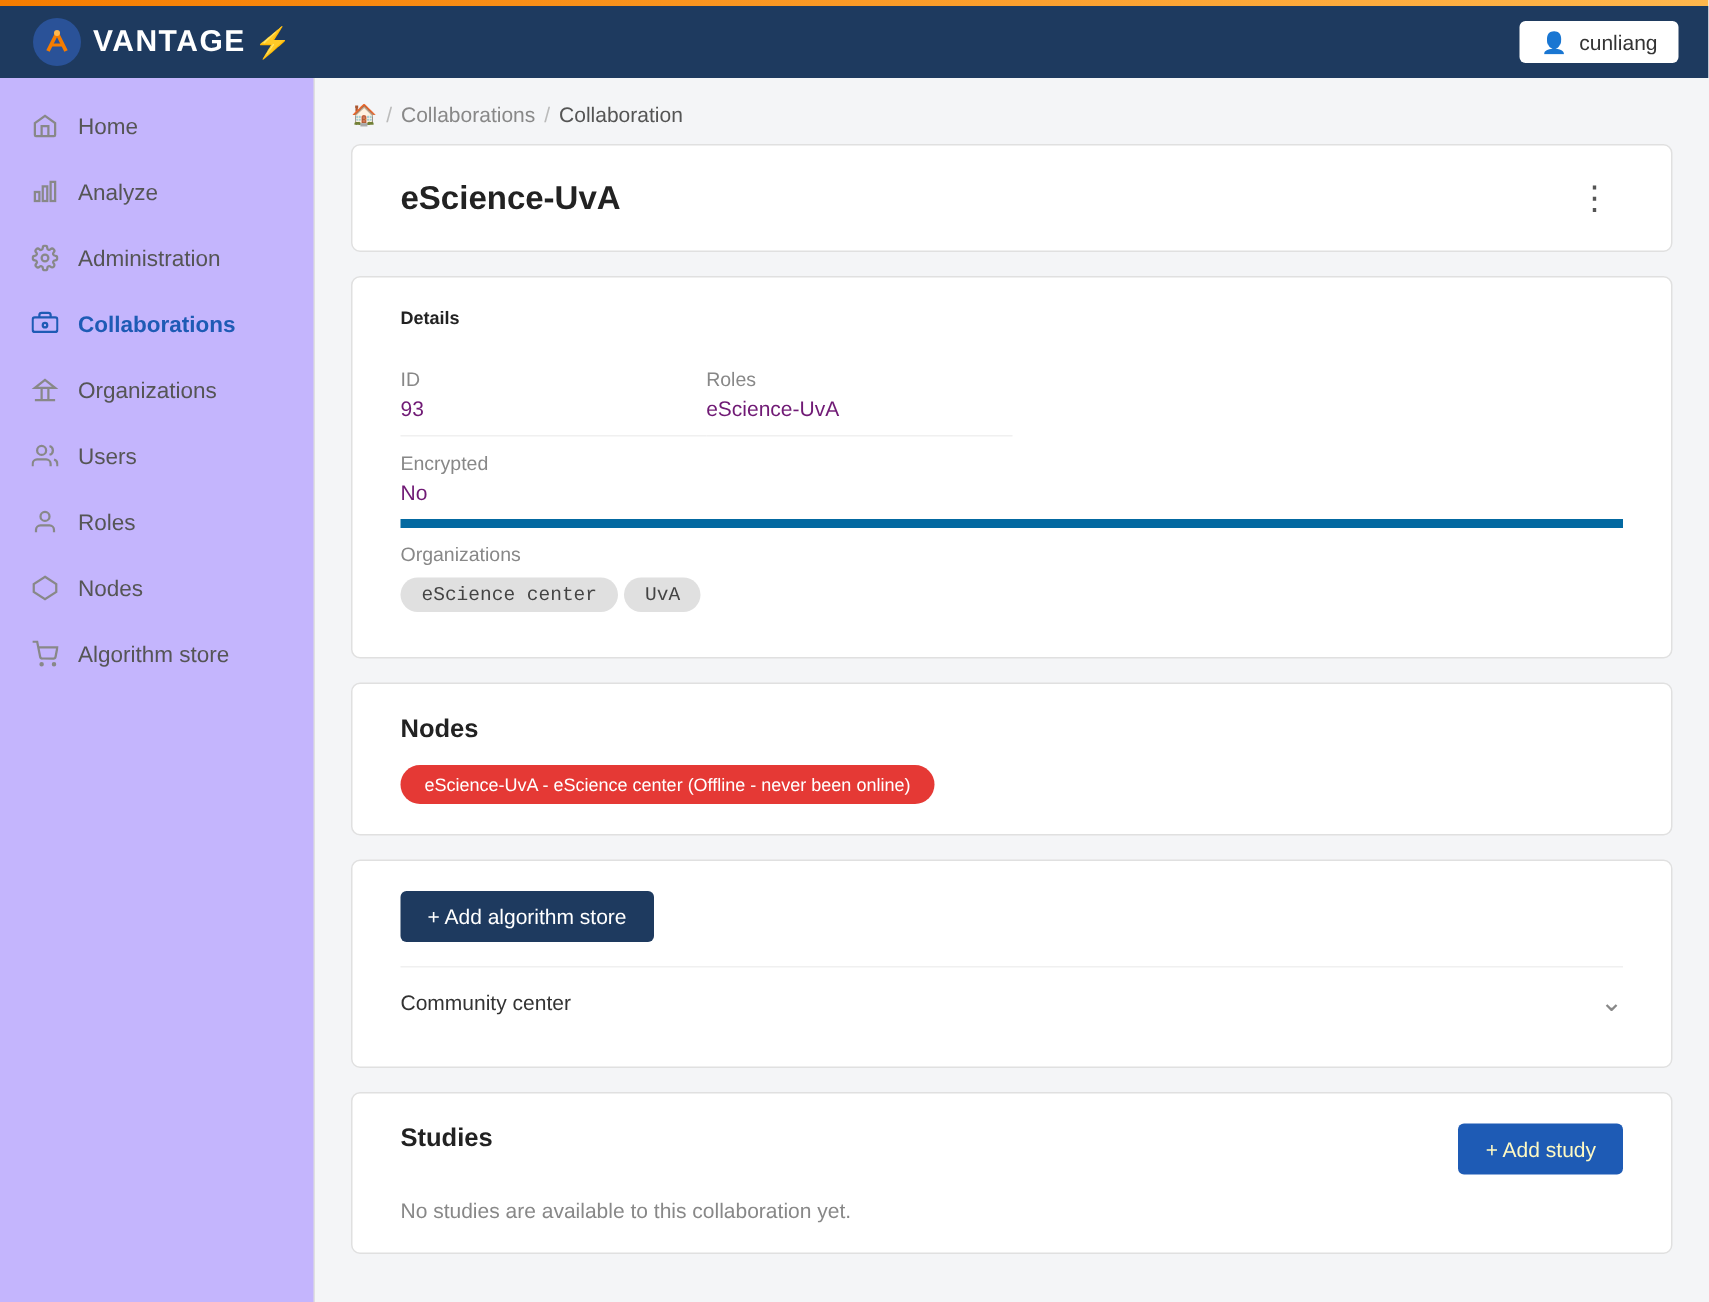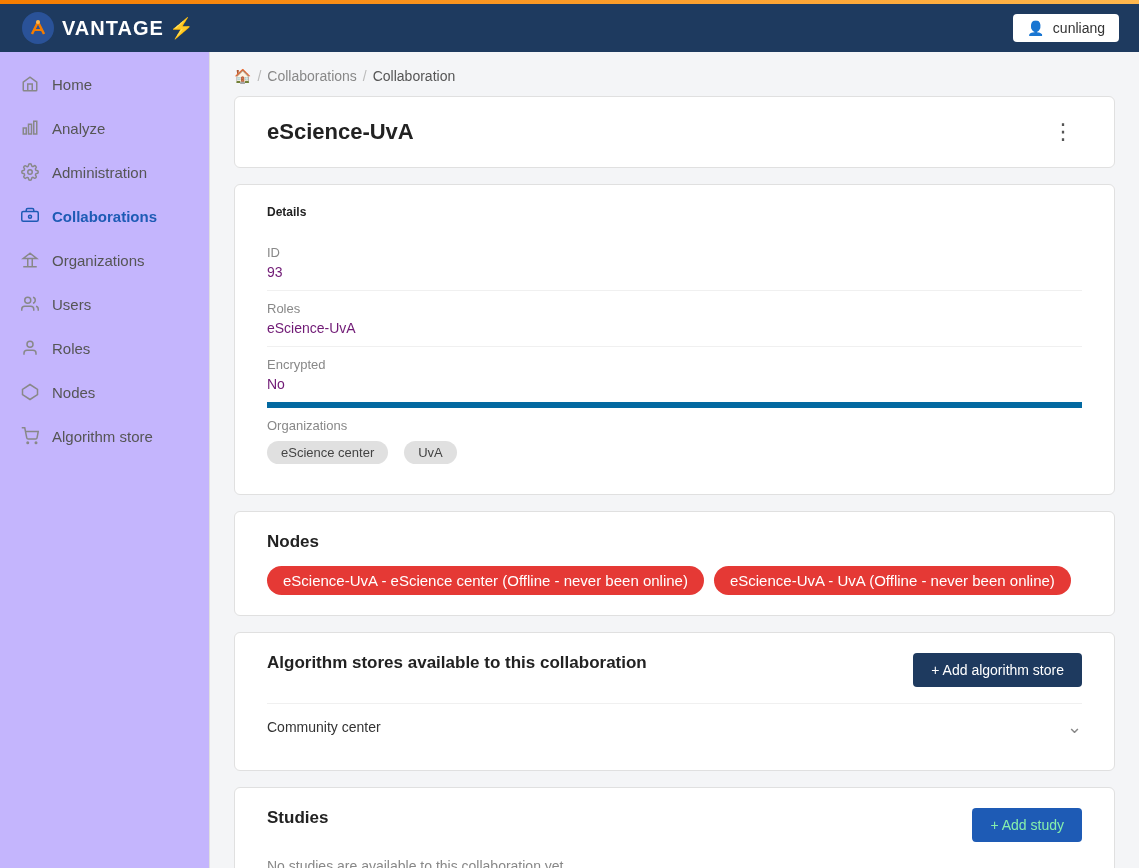--- a/index.html
+++ b/index.html
@@ -135,44 +135,45 @@
 
     
     .details-title {
       font-size: 12px;
       font-weight: 700;
       color: #222;
       margin-bottom: 16px;
     }
     .details-grid {
       display: grid;
-      grid-template-columns: 1fr;
+      grid-template-columns: 1fr 1fr 1fr 1fr;
       gap: 0;
     }
     .detail-row {
       padding: 10px 0;
       border-bottom: 1px solid #f0f0f0;
     }
     .detail-row.full-width {
       grid-column: 1 / -1;
     }
     .detail-label {
       font-size: 13px;
       color: #888;
       margin-bottom: 4px;
     }
     .detail-value {
       font-size: 14px;
       color: #701a75;
     }
     .org-chips {
       display: flex;
-      gap: 16px;
+      gap: 4px;
       flex-wrap: wrap;
       margin-top: 8px;
+      font-family: Liberation Mono, monospace;
     }
     .chip {
       background: #e0e0e0;
       border-radius: 20px;
       padding: 4px 14px;
       font-size: 13px;
       color: #444;
     }
 
     
@@ -185,21 +186,21 @@
     .node-chips {
       display: flex;
       gap: 10px;
       flex-wrap: wrap;
     }
     .node-chip {
       background: #e53935;
       color: white;
       border-radius: 20px;
       padding: 6px 16px;
-      font-size: 15px;
+      font-size: 12px;
     }
 
     
     .algo-header {
       display: flex;
       align-items: center;
       justify-content: space-between;
       margin-bottom: 16px;
     }
     .add-btn {
@@ -231,21 +232,21 @@
 
     
     .studies-header {
       display: flex;
       align-items: center;
       justify-content: space-between;
       margin-bottom: 16px;
     }
     .add-study-btn {
       background: #1e5bb5;
-      color: #86efac;
+      color: #fef9c3;
       border: none;
       border-radius: 4px;
       padding: 9px 18px;
       font-size: 14px;
       cursor: pointer;
       display: flex;
       align-items: center;
       gap: 6px;
     }
     .empty-text {
@@ -410,27 +411,25 @@
             <span class="chip">UvA</span>
           </div>
         </div>
       </div>
     </div>
 
     <div class="card">
       <div class="section-title">Nodes</div>
       <div class="node-chips">
         <span class="node-chip">eScience-UvA - eScience center (Offline - never been online)</span>
-        <span class="node-chip">eScience-UvA - UvA (Offline - never been online)</span>
       </div>
     </div>
 
     <div class="card">
       <div class="algo-header">
-        <div class="section-title">Algorithm stores available to this collaboration</div>
         <button class="add-btn">+ Add algorithm store</button>
       </div>
       <div class="store-row">
         <span>Community center</span>
         <span class="chevron-icon">⌄</span>
       </div>
     </div>
 
     <div class="card">
       <div class="studies-header">

